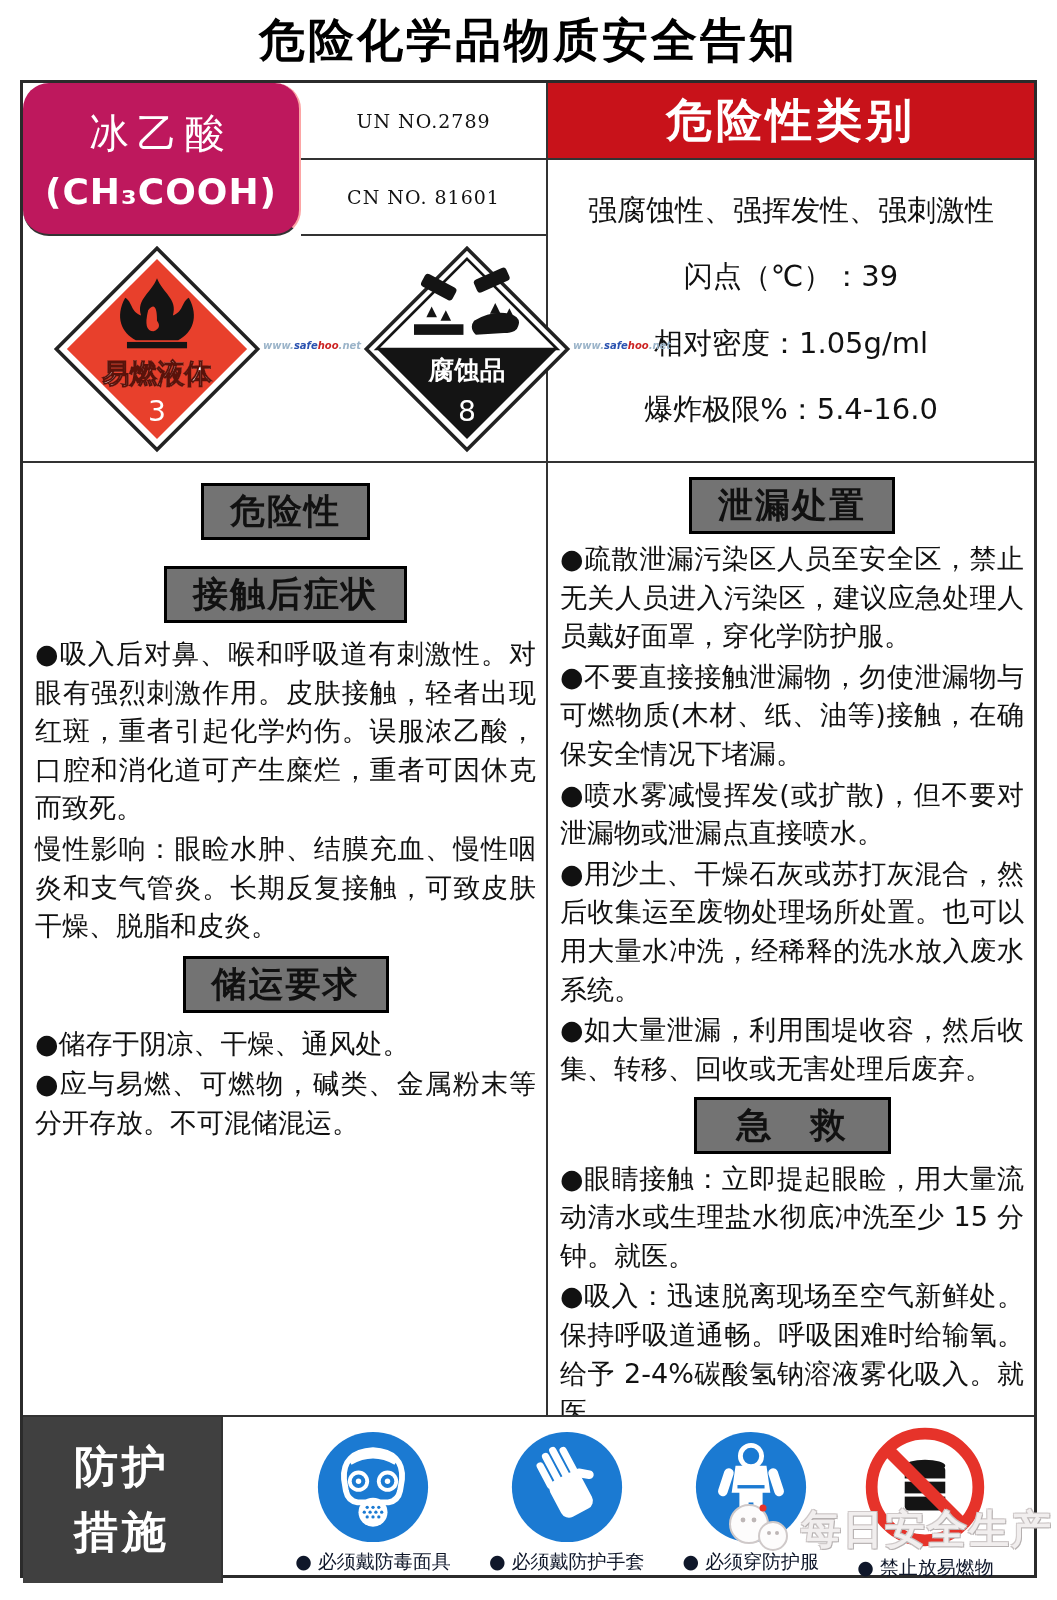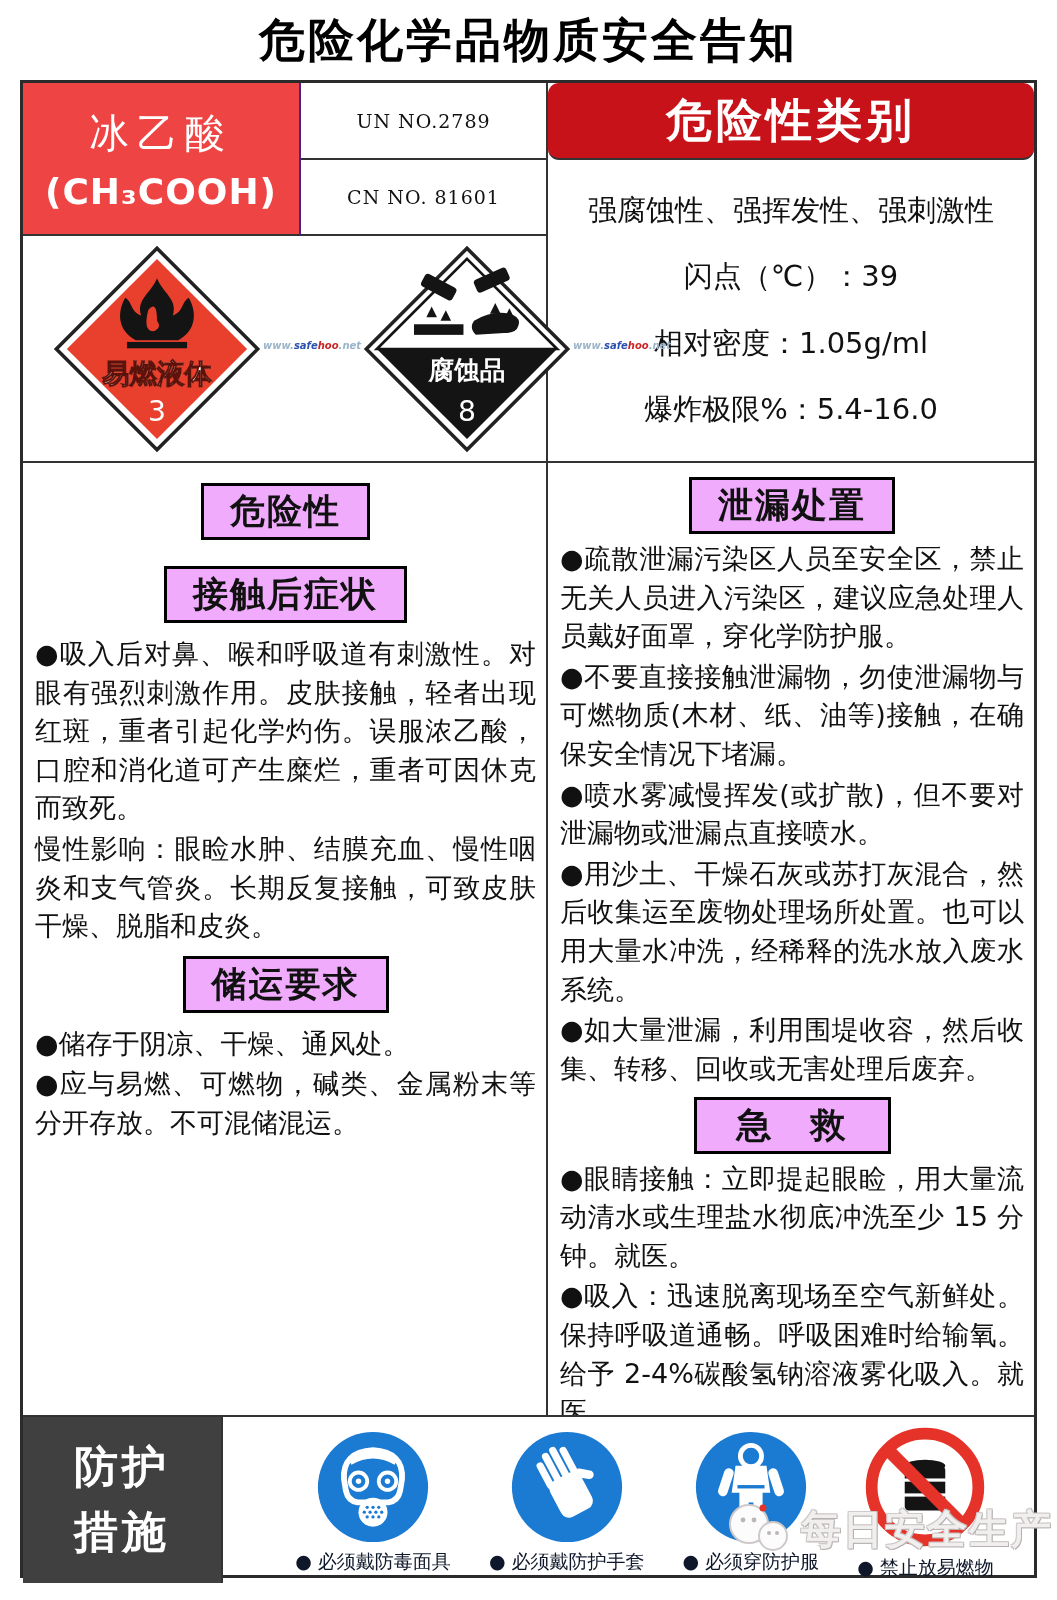--- a/index.html
+++ b/index.html
@@ -15,37 +15,37 @@
     position:absolute;left:20px;top:80px;width:1017px;height:1498px;
     border:3px solid #2b2b2b;box-sizing:border-box;display:flex;flex-direction:column;background:#fff;
   }
   
   .top-band{
     display:grid;grid-template-columns:278px 247px 1fr;grid-template-rows:77px 76px 227px;
     height:380px;box-sizing:border-box;flex:0 0 auto;
   }
   .cell{box-sizing:border-box;}
   .name-cell{
-    grid-row:1/3;grid-column:1/2;background:#ef4444;color:#fff;
-    border-right:2px solid #4c1d95;border-bottom:2px solid #333;
-    display:flex;flex-direction:column;align-items:center;justify-content:center;gap:10px;
+    grid-row:1/3;grid-column:1/2;background:#be185d;color:#fff;
+    border-right:2px solid #fca5a5;border-bottom:2px solid #333;
+    display:flex;flex-direction:column;align-items:center;justify-content:center;gap:10px;border-radius:26px;
   }
   .name-cn{font-size:40px;letter-spacing:8px;}
   .name-formula{font-size:36px;font-weight:bold;letter-spacing:1px;}
   .un-cell,.cnno-cell{
     grid-column:2/3;border-right:2px solid #333;border-bottom:2px solid #333;
     display:flex;align-items:center;justify-content:center;
     font-family:"DejaVu Serif","Liberation Serif",serif;font-size:19px;letter-spacing:1px;
   }
   .un-cell{grid-row:1/2;}
   .cnno-cell{grid-row:2/3;}
   .class-header-cell{
     grid-row:1/2;grid-column:3/4;background:#c8121a;color:#fff;
     border-bottom:2px solid #333;display:flex;align-items:center;justify-content:center;
-    font-size:46px;font-weight:bold;letter-spacing:4px;border-radius:11px;
+    font-size:46px;font-weight:bold;letter-spacing:4px;
   }
   .props-cell{
     grid-row:2/4;grid-column:3/4;border-bottom:2px solid #333;
     display:flex;flex-direction:column;justify-content:space-evenly;align-items:center;
     font-size:29px;padding:4px 10px;
   }
   .props-cell .prop-line{white-space:nowrap;}
   .diamonds-cell{
     grid-row:3/4;grid-column:1/3;border-right:2px solid #333;border-bottom:2px solid #333;
     display:flex;justify-content:space-between;align-items:center;padding:0 28px;
@@ -57,21 +57,21 @@
   .safehoo .r{color:#c22; }
   
   .content-band{
     display:grid;grid-template-columns:525px 1fr;height:954px;flex:0 0 auto;box-sizing:border-box;
   }
   .col{box-sizing:border-box;padding:6px 10px 0 12px;overflow:hidden;}
   .col-left{border-right:2px solid #333;border-bottom:2px solid #333;}
   .col-right{border-bottom:2px solid #333;}
   .section-box{
     width:fit-content;margin:14px auto 12px;border:3px solid #000;
-    font-size:35px;font-weight:bold;letter-spacing:2px;padding:2px 26px;text-align:center;background:#f0abfc;
+    font-size:35px;font-weight:bold;letter-spacing:2px;padding:2px 26px;text-align:center;background:#737373;
   }
   .body-text p{margin:0 0 2px 0;font-size:27px;line-height:1.43;text-align:justify;}
   
   .bottom-band{display:flex;flex:1 1 auto;box-sizing:border-box;}
   .protect-cell{
     width:198px;flex:0 0 auto;background:#404040;color:#fff;border-right:2px solid #333;
     display:flex;flex-direction:column;align-items:center;justify-content:center;gap:6px;
     font-size:44px;font-weight:bold;letter-spacing:4px;
   }
   .icons-area{

